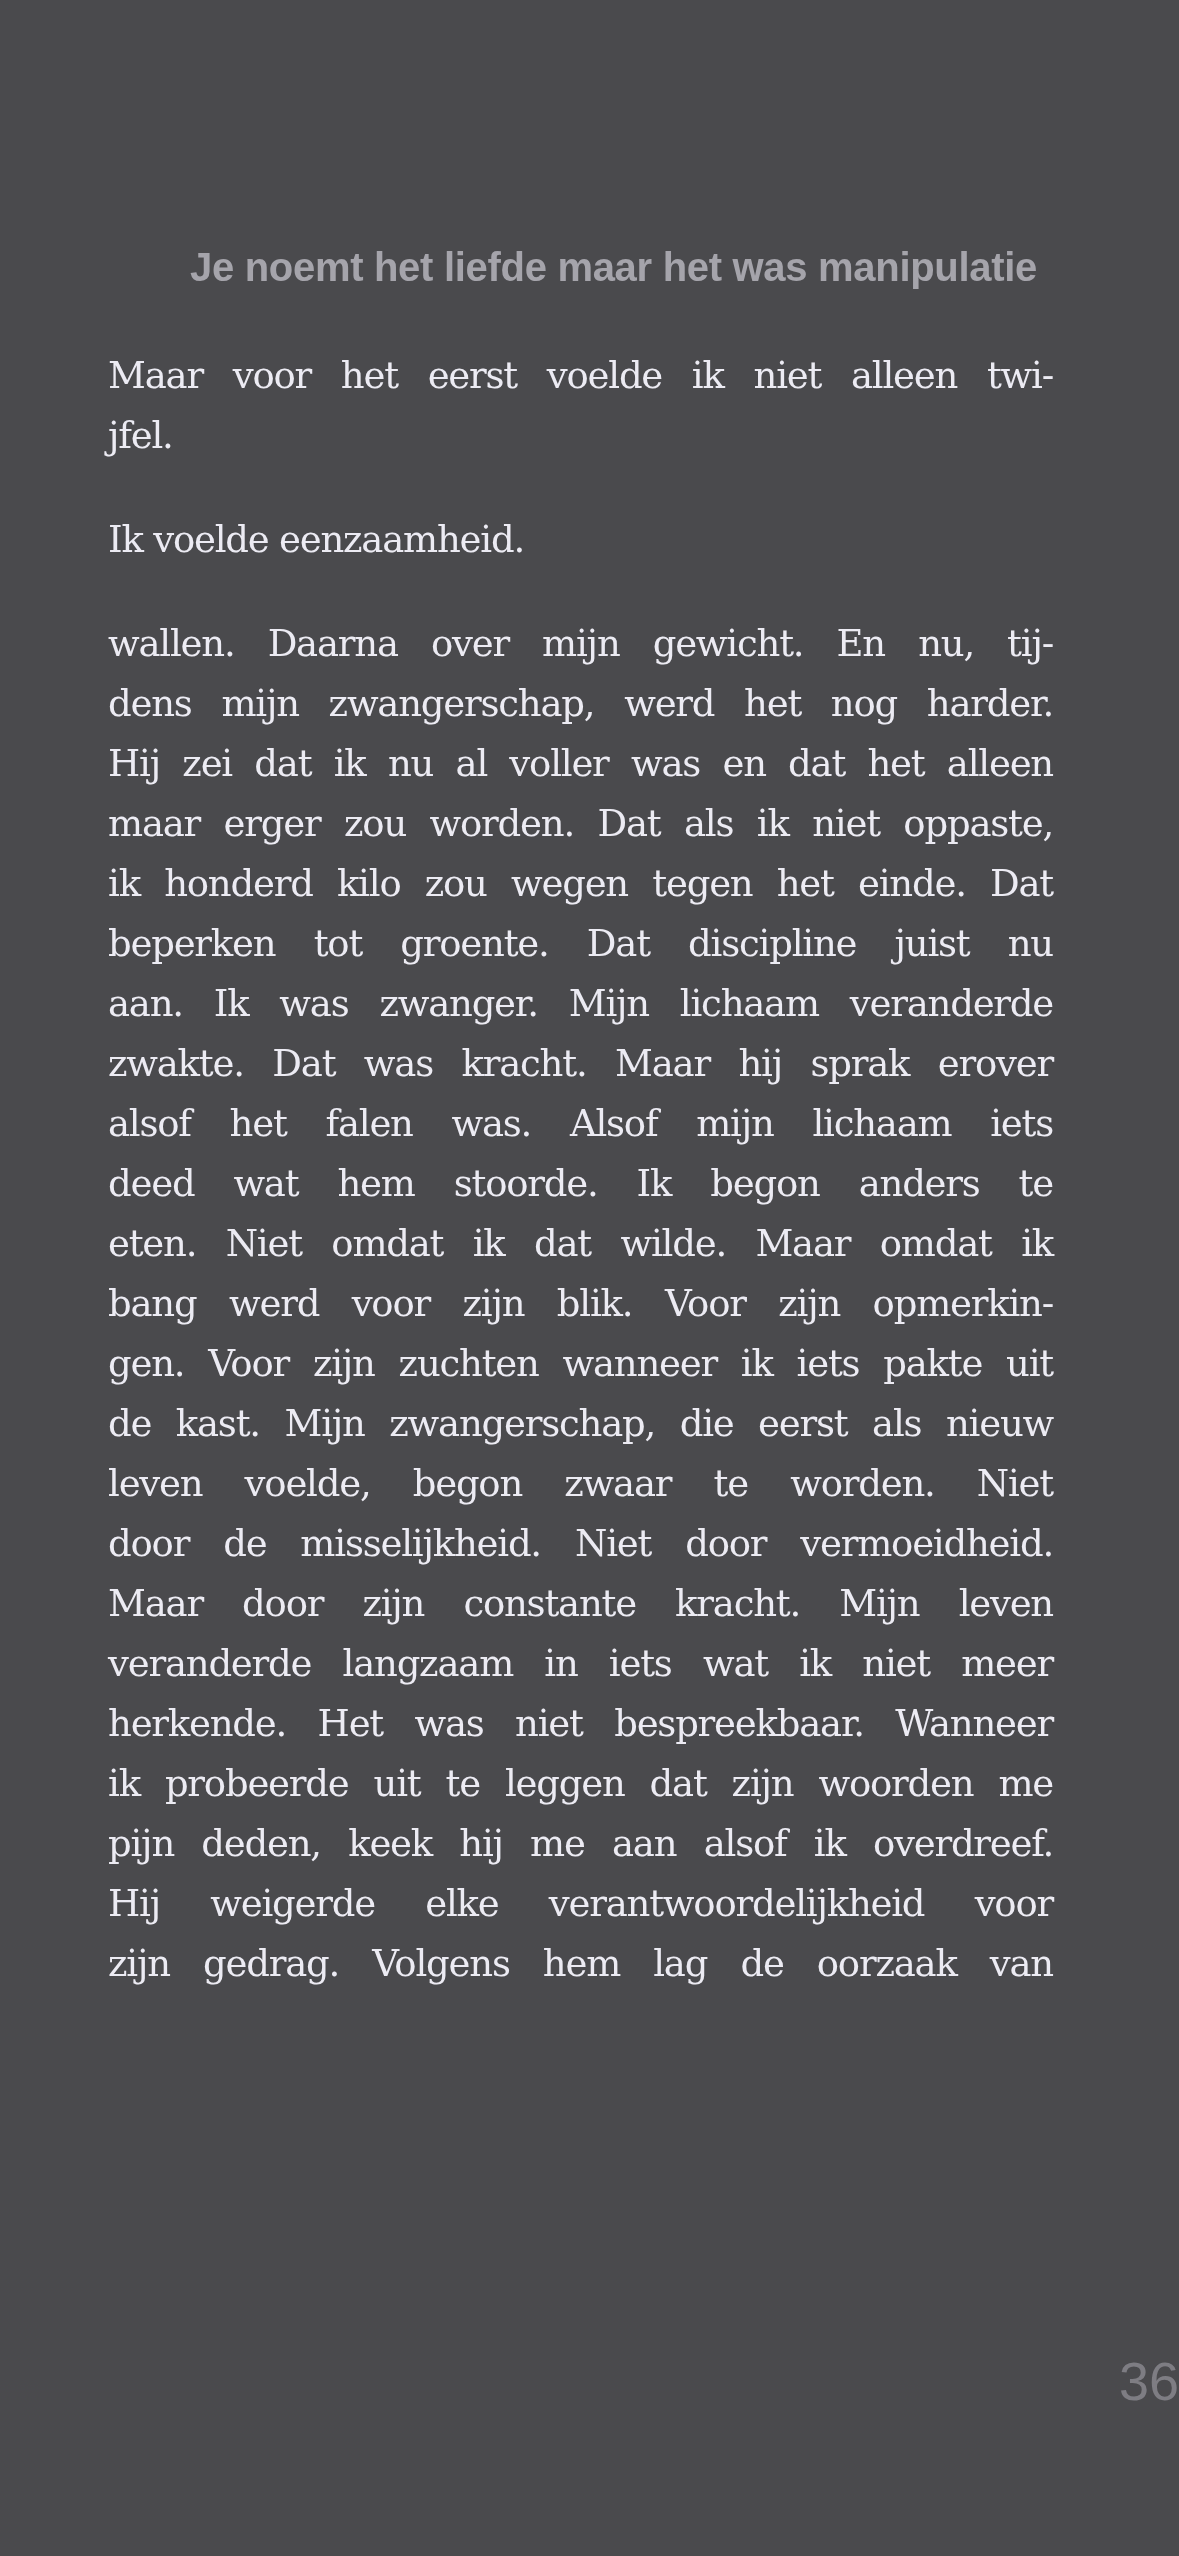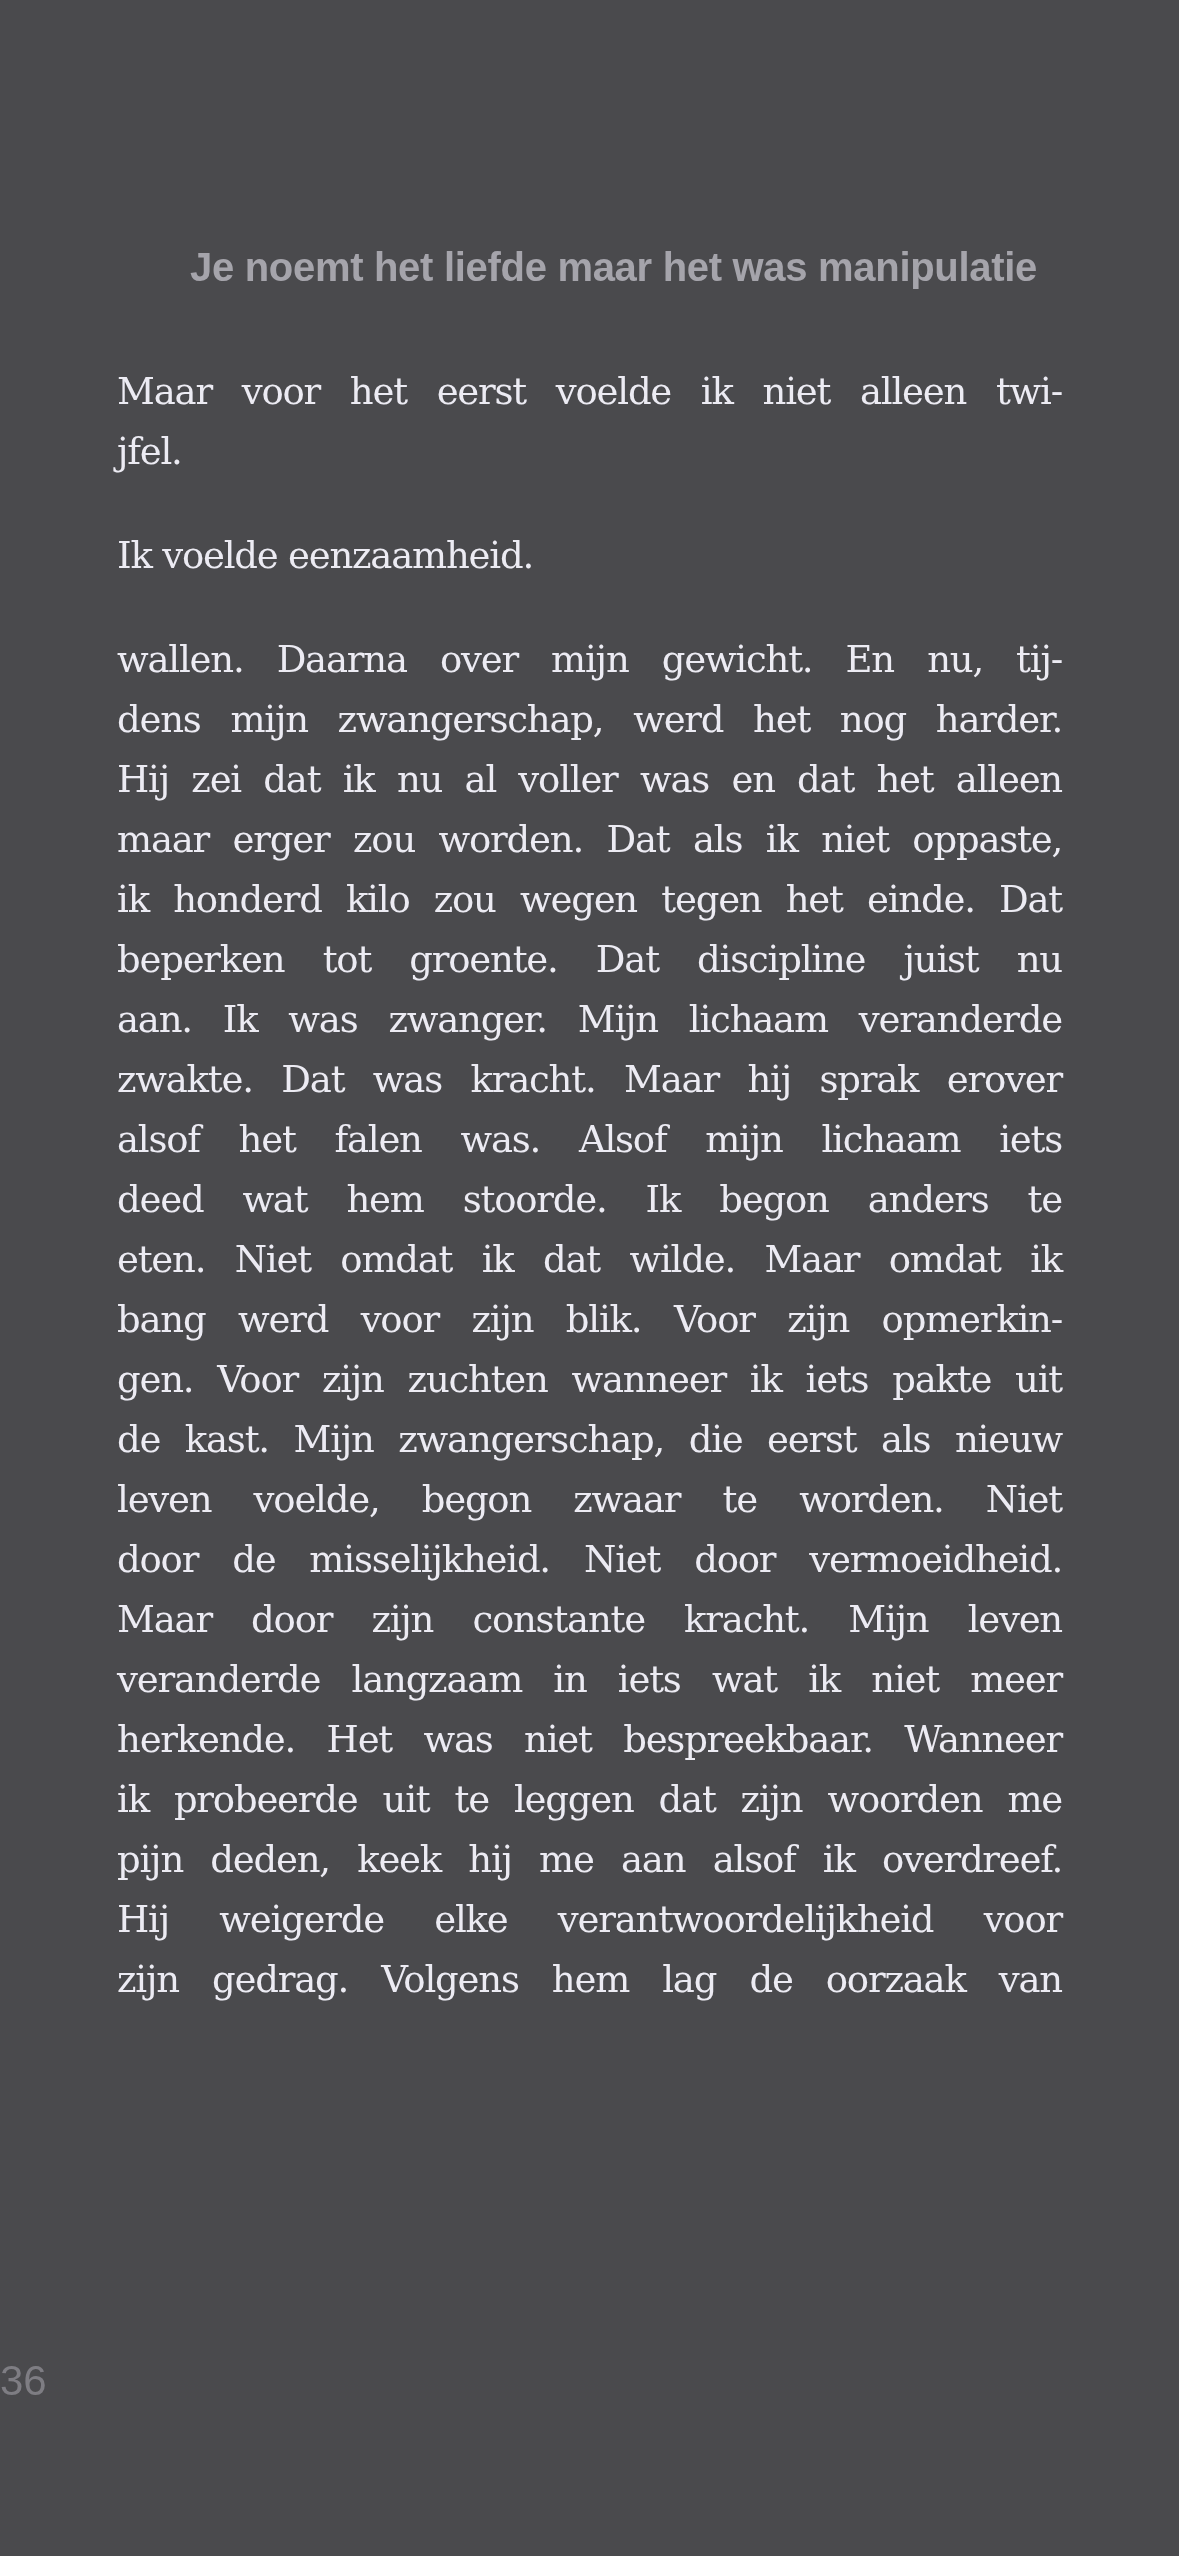--- a/index.html
+++ b/index.html
@@ -28,28 +28,27 @@
       font-size: 40px;
       line-height: 50px;
       color: #a5a4ab;
       letter-spacing: -0.3px;
       margin: 0;
       padding-left: 24px;
     }
     .page-body {
       position: absolute;
       top: 346px;
-      left: 117px;
+      left: 108px;
       width: 945px;
       font-family: "DejaVu Serif", serif;
       font-size: 37px;
       line-height: 60px;
       color: #ecebf3;
       letter-spacing: -1.2px;
-      margin-top: 16px;
     }
     .page-body p {
       margin: 0 0 44px 0;
       text-align: justify;
       text-align-last: left;
     }
     .page-body p .line {
       display: block;
       text-align: justify;
       text-align-last: justify;
@@ -60,23 +59,23 @@
       text-align-last: left;
     }
     .page-body p.continues .line.last {
       text-align-last: justify;
     }
     .page-number {
       position: absolute;
       top: 2356px;
       left: 0;
       width: 1179px;
-      text-align: left;
+      text-align: right;
       font-family: "Liberation Sans", sans-serif;
-      font-size: 42px;
+      font-size: 54px;
       line-height: 50px;
       color: #7e7d83;
     }
   </style>
 </head>
 <body>
 
 <div class="reader">
 
   <h1 class="chapter-title">Je noemt het liefde maar het was manipulatie</h1>

